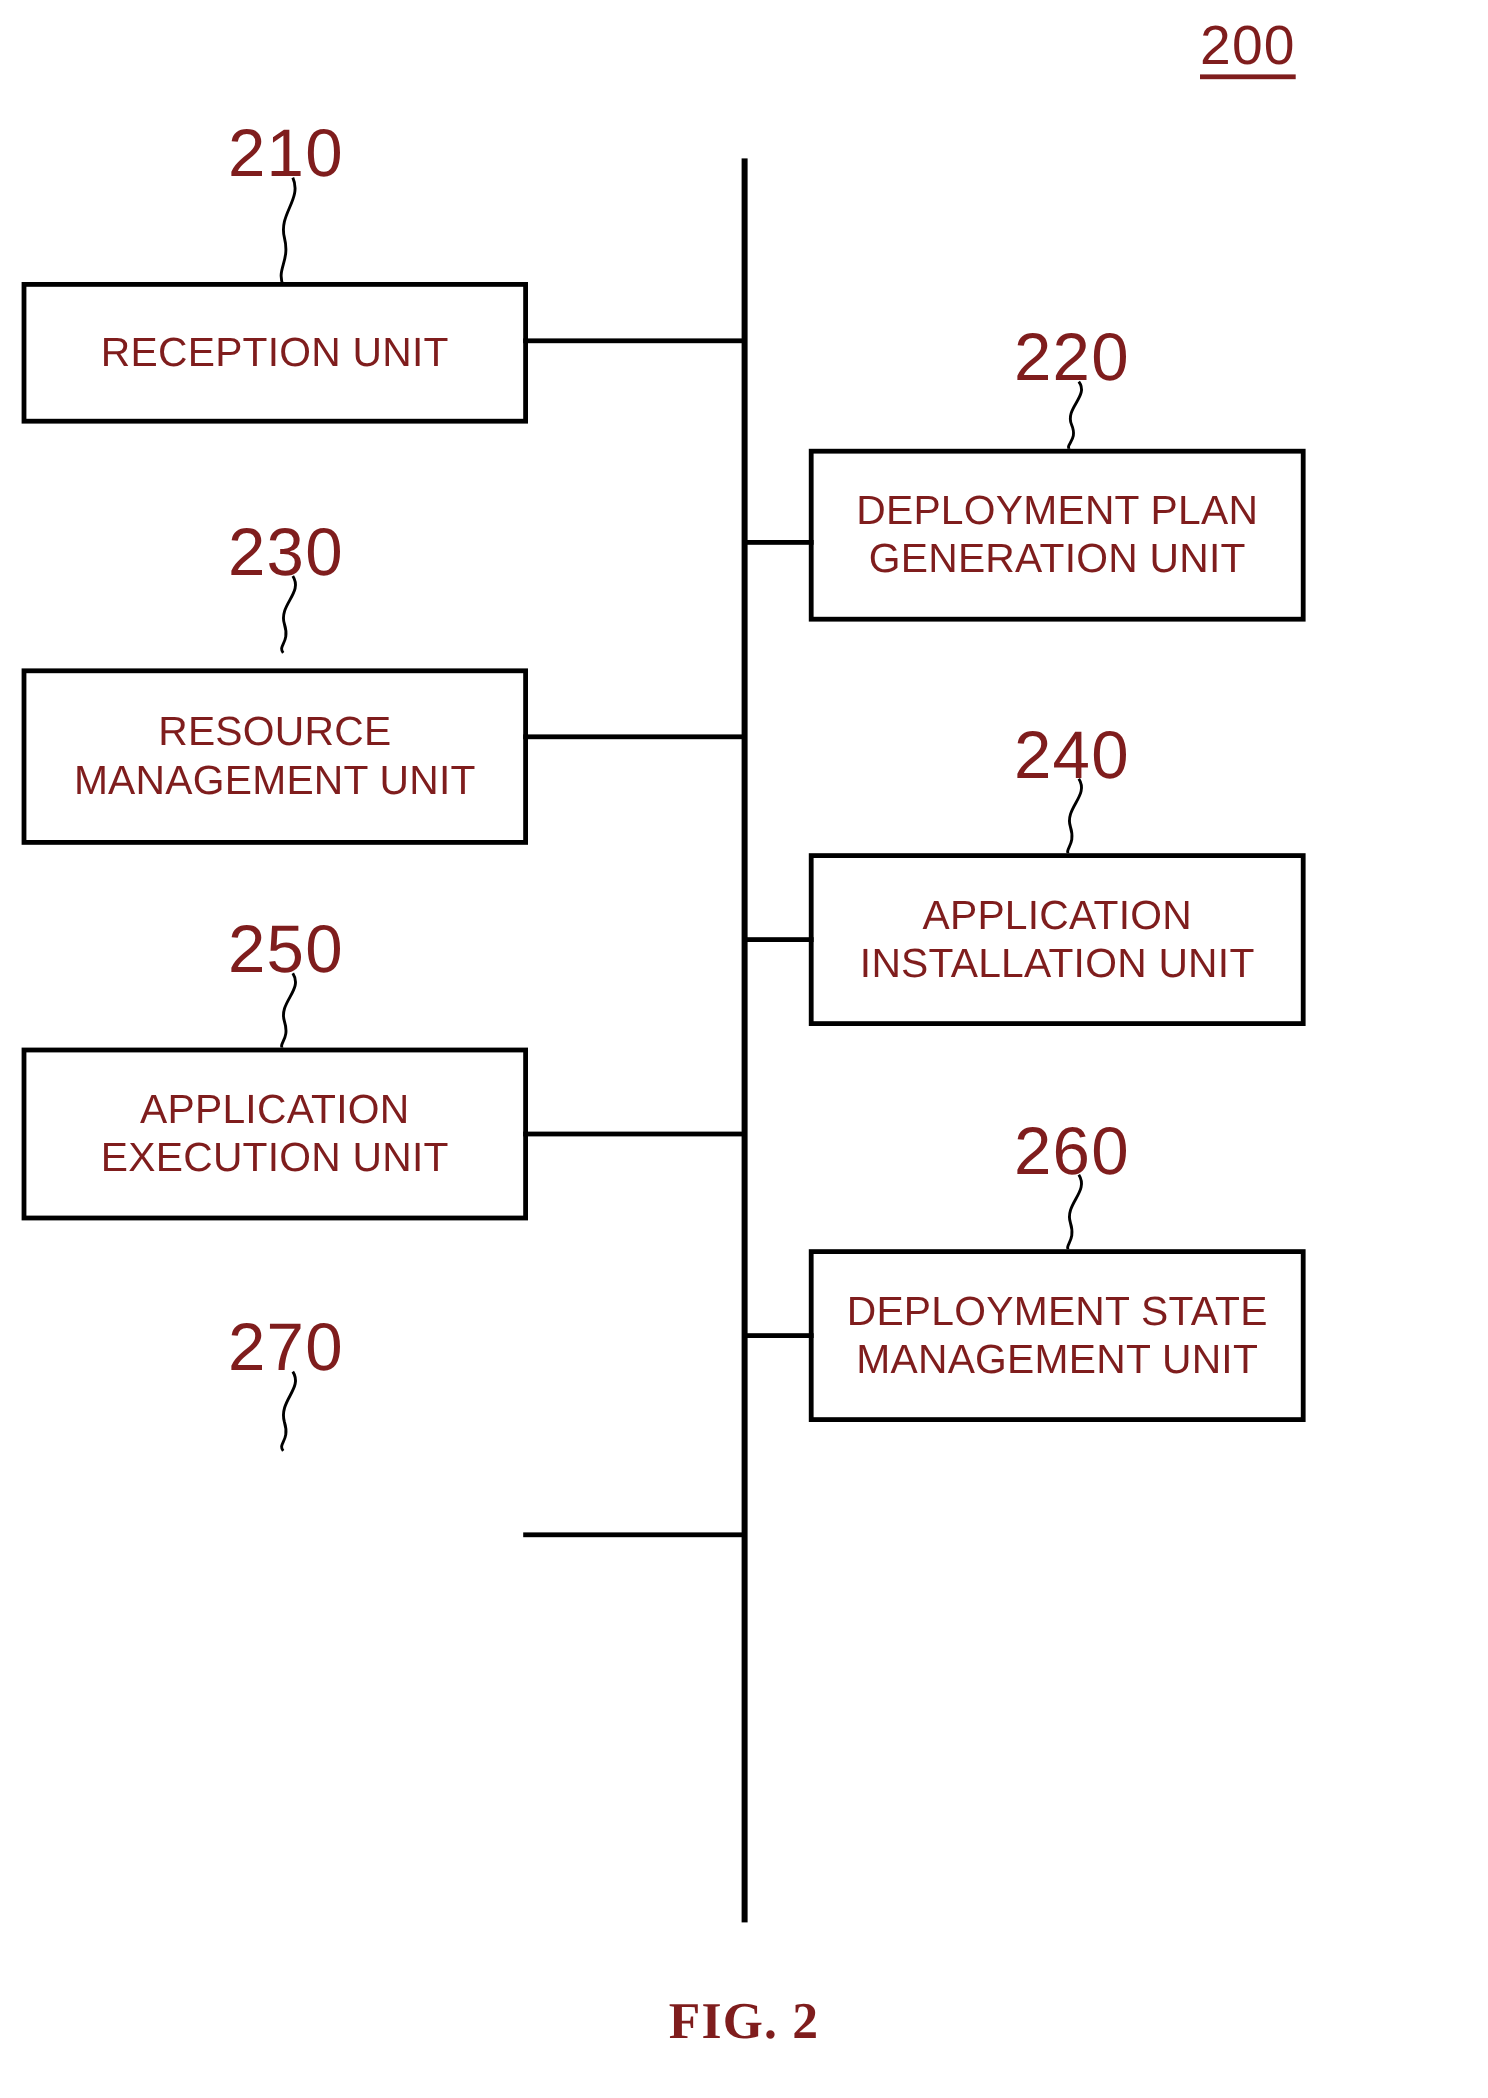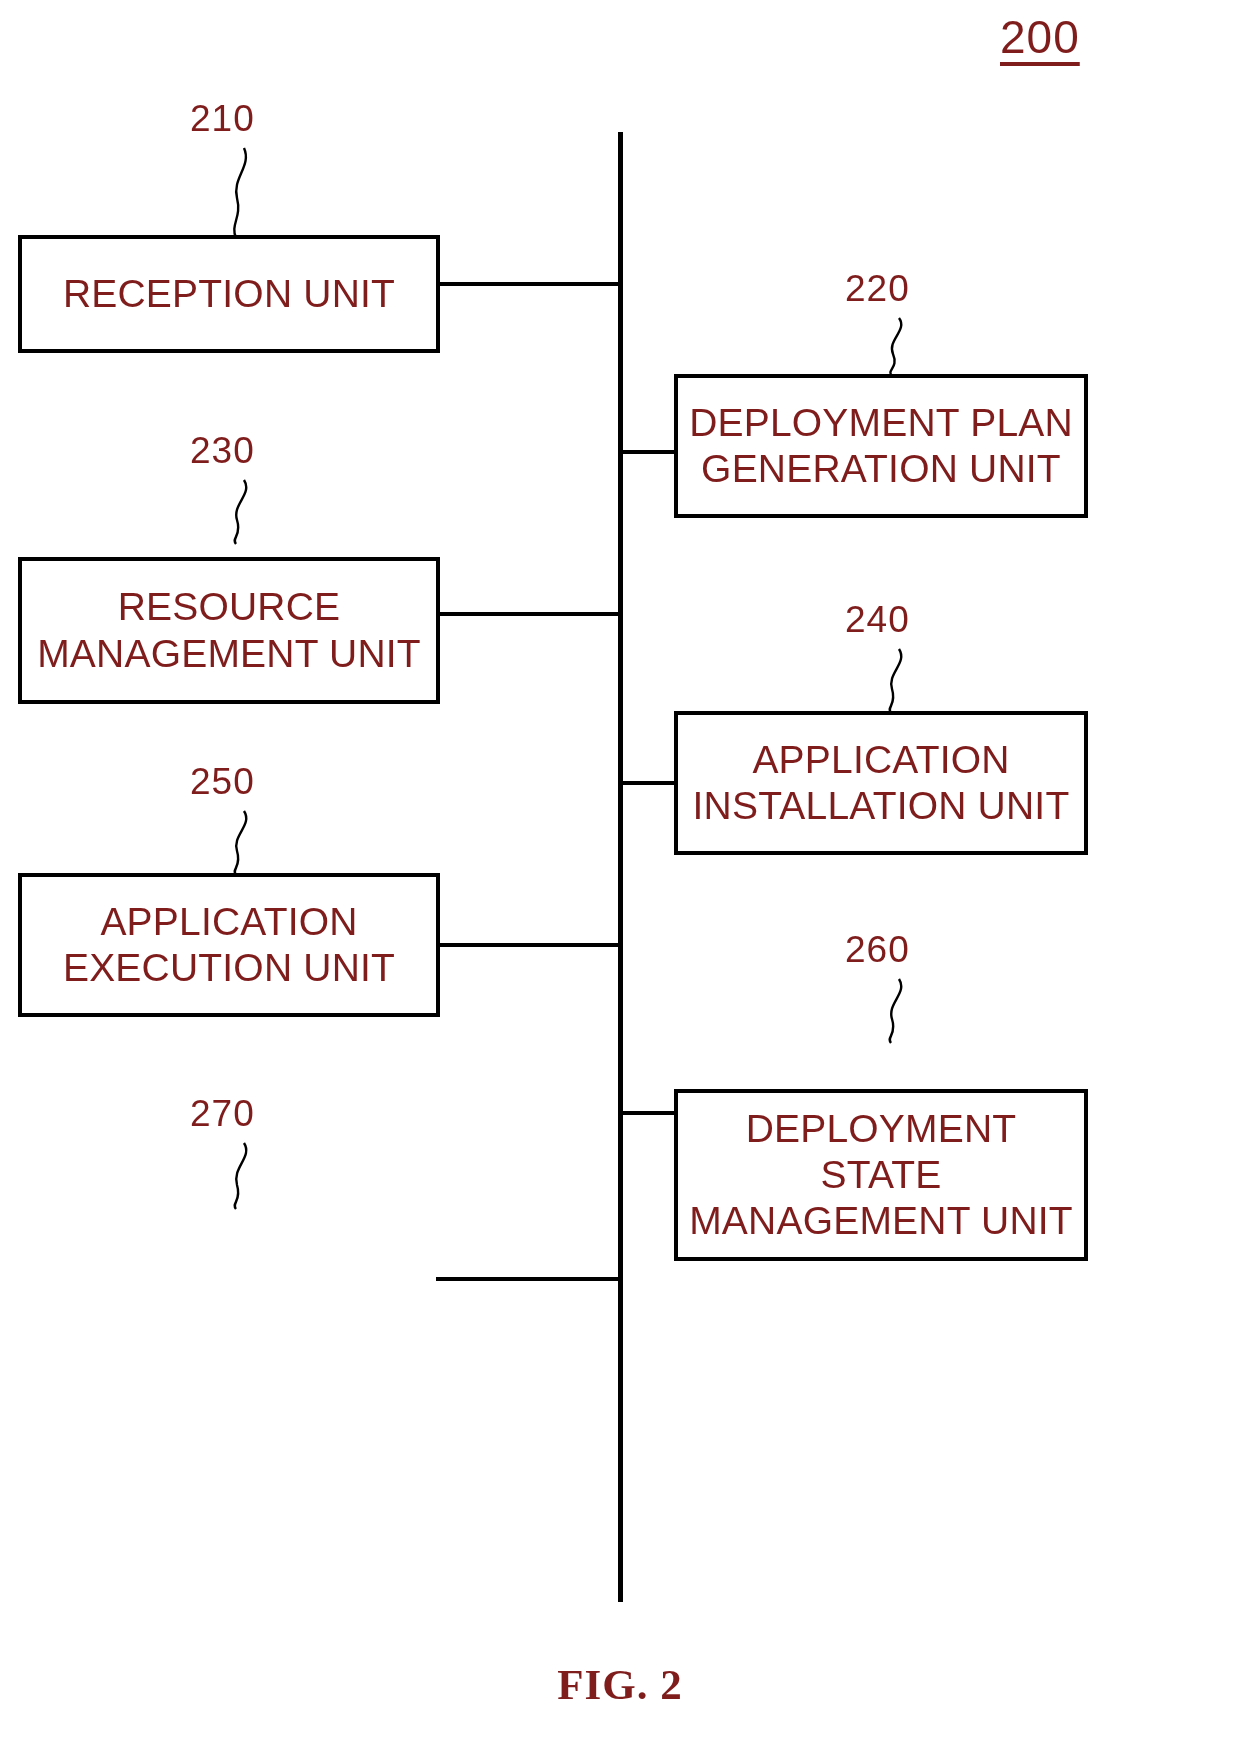--- a/index.html
+++ b/index.html
@@ -34,31 +34,31 @@
     position: absolute;
     box-sizing: border-box;
     border: 4px solid #000000;
     background: #ffffff;
     display: flex;
     align-items: center;
     justify-content: center;
     text-align: center;
   }
   .unit-label {
-    font-size: 39px;
+    font-size: 34px;
     line-height: 1.18;
     letter-spacing: 0.2px;
     white-space: pre-line;
     padding: 0 6px;
   }
 
   
   .ref-num {
     position: absolute;
-    font-size: 37px;
+    font-size: 56px;
     line-height: 1;
     letter-spacing: 1px;
     white-space: nowrap;
   }
 
   
   .leader {
     position: absolute;
     overflow: visible;
   }
@@ -141,21 +141,21 @@
   <div class="unit-box" style="left:18px; top:873px; width:422px; height:144px;">
     <span class="unit-label">APPLICATION
 EXECUTION UNIT</span>
   </div>
   <div class="connector" style="left:436px; top:943px; width:186px;"></div>
 
   <div class="ref-num" style="left:845px; top:931px;text-align:right;">260</div>
   <svg class="leader" style="left:877px; top:979px;" width="40" height="66">
     <path d="M22,0 C31,14 10,24 15,40 C20,56 9,58 14,64" stroke="#000000" stroke-width="2.4" fill="none"></path>
   </svg>
-  <div class="unit-box" style="left:674px; top:1041px; width:414px; height:172px;margin-top:48px;">
+  <div class="unit-box" style="left:674px; top:1041px; width:414px; height:144px;">
     <span class="unit-label">DEPLOYMENT STATE
 MANAGEMENT UNIT</span>
   </div>
   <div class="connector" style="left:620px; top:1111px; width:58px;"></div>
 
   <div class="ref-num" style="left:190px; top:1095px;">270</div>
   <svg class="leader" style="left:222px; top:1143px;" width="40" height="68">
     <path d="M22,0 C31,14 10,24 15,42 C20,58 9,60 14,66" stroke="#000000" stroke-width="2.4" fill="none"></path>
   </svg>
   <div class="connector" style="left:436px; top:1277px; width:186px;"></div>

